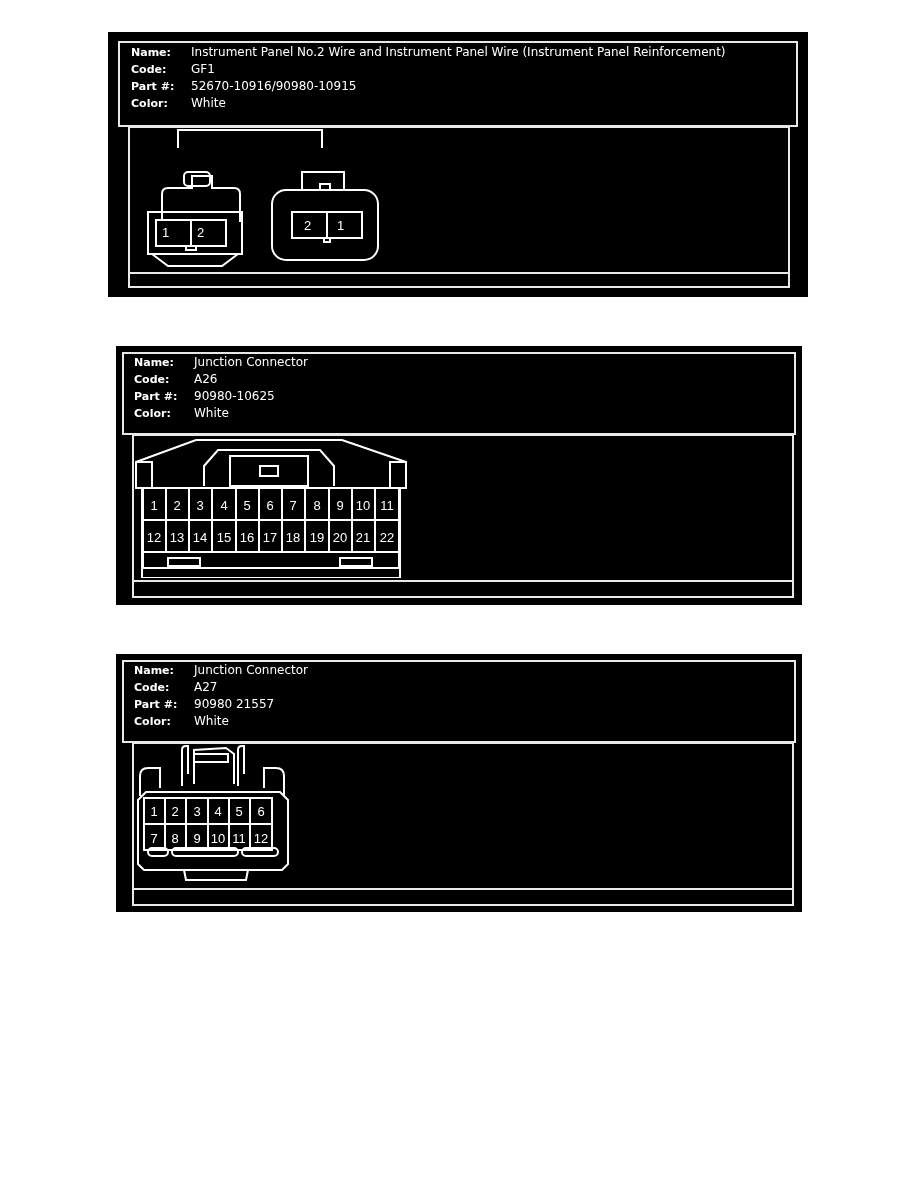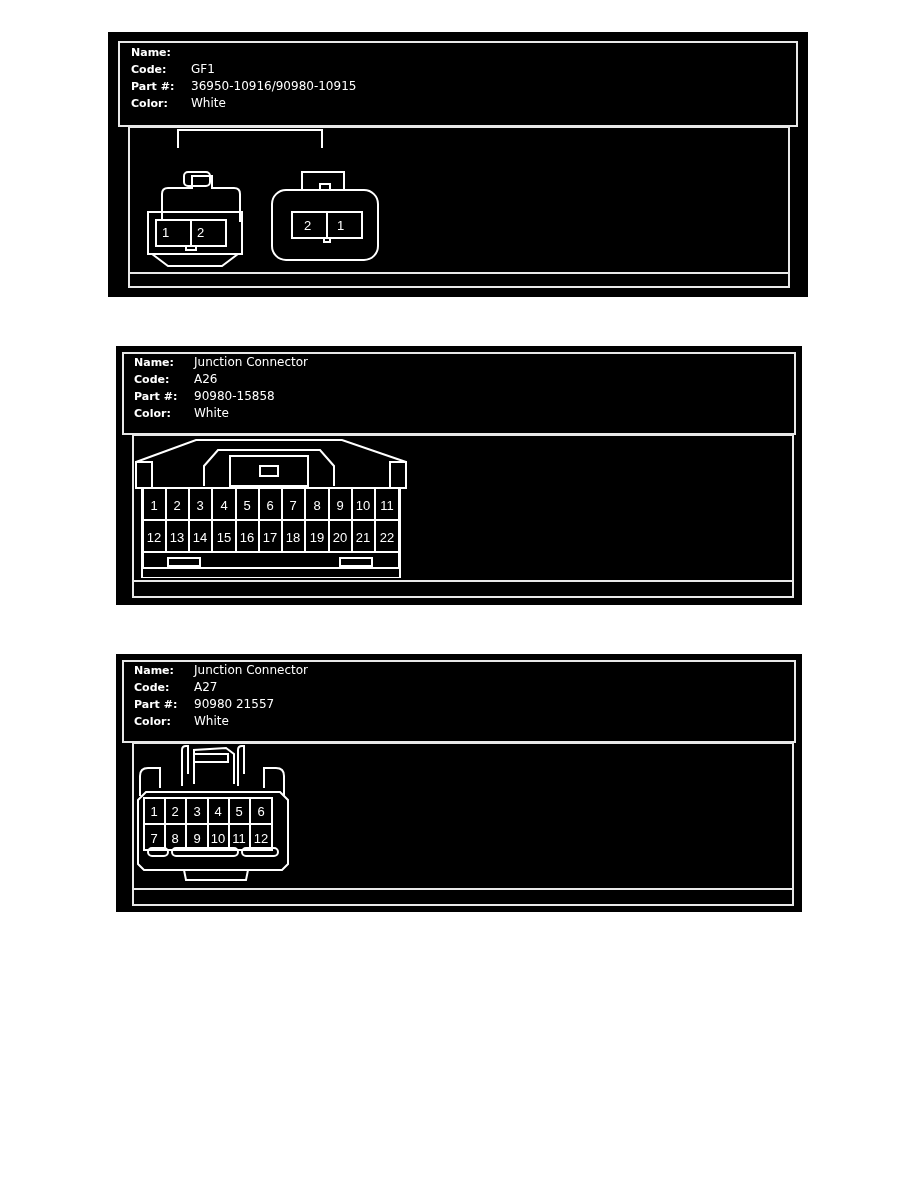--- a/index.html
+++ b/index.html
@@ -14,28 +14,29 @@
   svg text { font-family:"Liberation Sans", sans-serif; fill:#fff; font-size:13px; }
 </style>
 </head>
 <body>
 
 <div class="panel" style="left:108px;top:32px;width:700px;height:265px;">
   <div class="frame" style="left:10px;top:9px;width:680px;height:86px;"></div>
   <div class="info" style="left:23px;top:12px;">
     <div class="row">
         <span class="lbl">Name:</span>
+        <span>Instrument Panel No.2 Wire and Instrument Panel Wire (Instrument Panel Reinforcement)</span>
       </div>
     <div class="row">
         <span class="lbl">Code:</span>
         <span>GF1</span>
       </div>
     <div class="row">
         <span class="lbl">Part #:</span>
-        <span>36950-10916/90980-10915</span>
+        <span>52670-10916/90980-10915</span>
       </div>
     <div class="row">
         <span class="lbl">Color:</span>
         <span>White</span>
       </div>
   </div>
   <div class="diag" style="left:20px;top:94px;width:662px;height:148px;"></div>
   <div class="strip" style="left:20px;top:240px;width:662px;height:16px;"></div>
   <svg style="position:absolute;left:20px;top:94px;" width="280" height="146" viewBox="0 0 280 146">
     <g stroke="#fff" stroke-width="2" fill="none">
@@ -71,21 +72,21 @@
     <div class="row">
         <span class="lbl">Name:</span>
         <span>Junction Connector</span>
       </div>
     <div class="row">
         <span class="lbl">Code:</span>
         <span>A26</span>
       </div>
     <div class="row">
         <span class="lbl">Part #:</span>
-        <span>90980-15858</span>
+        <span>90980-10625</span>
       </div>
     <div class="row">
         <span class="lbl">Color:</span>
         <span>White</span>
       </div>
   </div>
   <div class="diag" style="left:16px;top:88px;width:662px;height:148px;"></div>
   <div class="strip" style="left:16px;top:234px;width:662px;height:18px;"></div>
   <svg style="position:absolute;left:18px;top:90px;" width="280" height="142" viewBox="0 0 280 142">
     <g stroke="#fff" stroke-width="2" fill="none">

